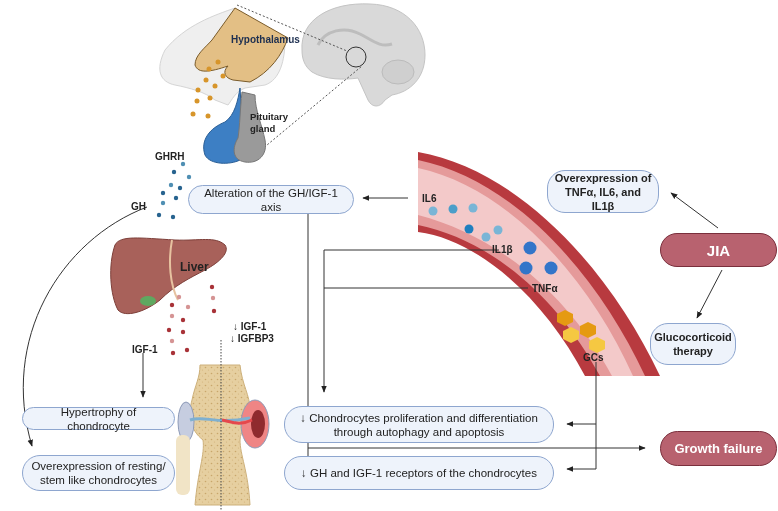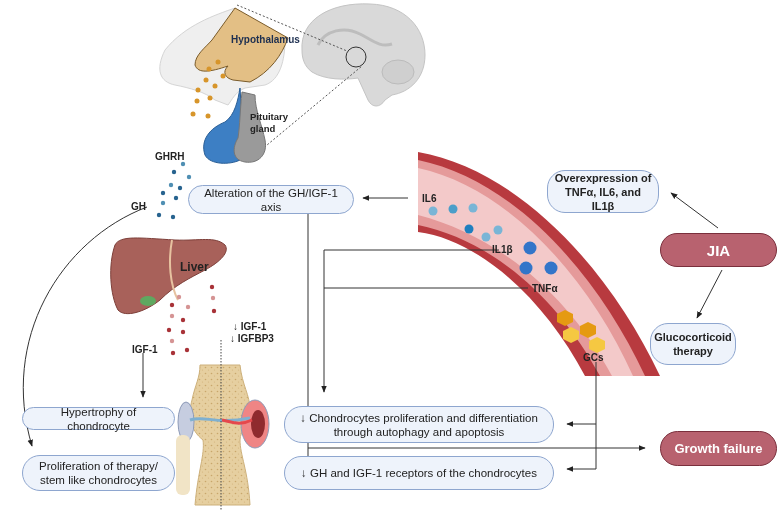--- a/index.html
+++ b/index.html
@@ -154,18 +154,18 @@
 <div class="lbl" style="left:230px;top:333px;">↓ IGFBP3</div>
 <div class="lbl" style="left:422px;top:193px;">IL6</div>
 <div class="lbl" style="left:492px;top:244px;">IL1β</div>
 <div class="lbl" style="left:532px;top:283px;">TNFα</div>
 <div class="lbl" style="left:583px;top:352px;">GCs</div>
 
 <div class="box" style="left:188px;top:185px;width:166px;height:29px;">Alteration of the GH/IGF-1 axis</div>
 <div class="box bold" style="left:547px;top:170px;width:112px;height:43px;">Overexpression of TNFα, IL6, and IL1β</div>
 <div class="box bold" style="left:650px;top:323px;width:86px;height:42px;">Glucocorticoid therapy</div>
 <div class="box" style="left:22px;top:407px;width:153px;height:23px;">Hypertrophy of chondrocyte</div>
-<div class="box" style="left:22px;top:455px;width:153px;height:36px;">Proliferation of therapy/ stem like chondrocytes</div>
+<div class="box" style="left:22px;top:455px;width:153px;height:36px;">Overexpression of resting/ stem like chondrocytes</div>
 <div class="box" style="left:284px;top:406px;width:270px;height:37px;">↓ Chondrocytes proliferation and differentiation through autophagy and apoptosis</div>
 <div class="box" style="left:284px;top:456px;width:270px;height:34px;">↓ GH and IGF-1 receptors of the chondrocytes</div>
 
 <div class="pill" style="left:660px;top:233px;width:117px;height:34px;font-size:15px;">JIA</div>
 <div class="pill" style="left:660px;top:431px;width:117px;height:35px;font-size:13px;">Growth failure</div>
 
 </body></html>

